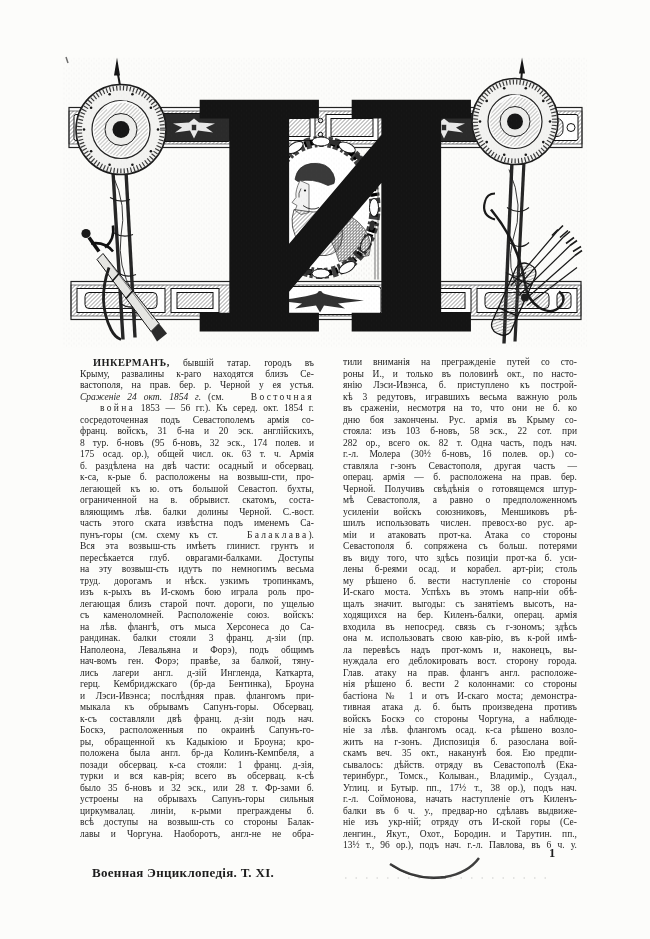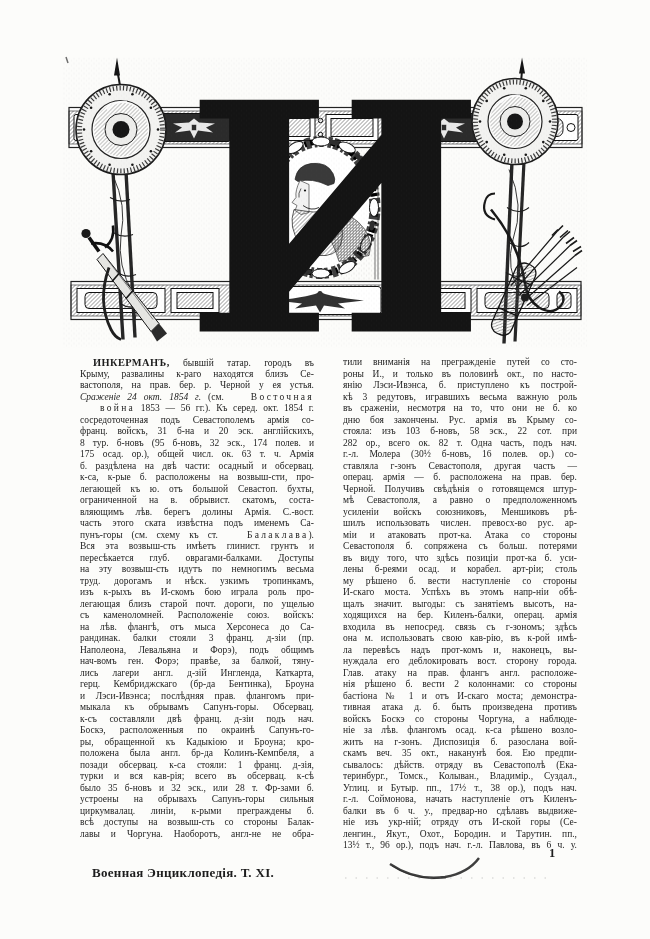--- a/index.html
+++ b/index.html
@@ -217,21 +217,21 @@
         <div class="line"><span class="seg-i">Сраженіе 24 окт. 1854 г.</span><span class="seg-n"> (см. </span><span class="seg-s">Восточная</span></div>
         <div class="line"><span class="seg-s">война</span><span class="seg-n"> 1853 — 56 гг.). Къ серед. окт. 1854 г.</span></div>
         <div class="line"><span class="seg-n">сосредоточенная подъ Севастополемъ армія со-</span></div>
         <div class="line"><span class="seg-n">франц. войскъ, 31 б-на и 20 эск. англійскихъ,</span></div>
         <div class="line"><span class="seg-n">8 тур. б-новъ (95 б-новъ, 32 эск., 174 полев. и</span></div>
         <div class="line"><span class="seg-n">175 осад. ор.), общей числ. ок. 63 т. ч. Армія</span></div>
         <div class="line"><span class="seg-n">б. раздѣлена на двѣ части: осадный и обсервац.</span></div>
         <div class="line"><span class="seg-n">к-са, к-рые б. расположены на возвыш-сти, про-</span></div>
         <div class="line"><span class="seg-n">легающей къ ю. отъ большой Севастоп. бухты,</span></div>
         <div class="line"><span class="seg-n">ограниченной на в. обрывист. скатомъ, соста-</span></div>
-        <div class="line"><span class="seg-n">вляющимъ лѣв. берегъ долины Армія. С.-вост.</span></div>
+        <div class="line"><span class="seg-n">вляющимъ лѣв. балки долины Черной. С.-вост.</span></div>
         <div class="line"><span class="seg-n">часть этого ската извѣстна подъ именемъ Са-</span></div>
         <div class="line"><span class="seg-n">пунъ-горы (см. схему къ ст. </span><span class="seg-s">Балаклава</span><span class="seg-n">).</span></div>
         <div class="line"><span class="seg-n">Вся эта возвыш-сть имѣетъ глинист. грунтъ и</span></div>
         <div class="line"><span class="seg-n">пересѣкается глуб. оврагами-балками. Доступы</span></div>
         <div class="line"><span class="seg-n">на эту возвыш-сть идутъ по немногимъ весьма</span></div>
         <div class="line"><span class="seg-n">труд. дорогамъ и нѣск. узкимъ тропинкамъ,</span></div>
         <div class="line"><span class="seg-n">изъ к-рыхъ въ И-скомъ бою играла роль про-</span></div>
         <div class="line"><span class="seg-n">легающая близъ старой почт. дороги, по ущелью</span></div>
         <div class="line"><span class="seg-n">съ каменоломней. Расположеніе союз. войскъ:</span></div>
         <div class="line"><span class="seg-n">на лѣв. флангѣ, отъ мыса Херсонеса до Са-</span></div>

